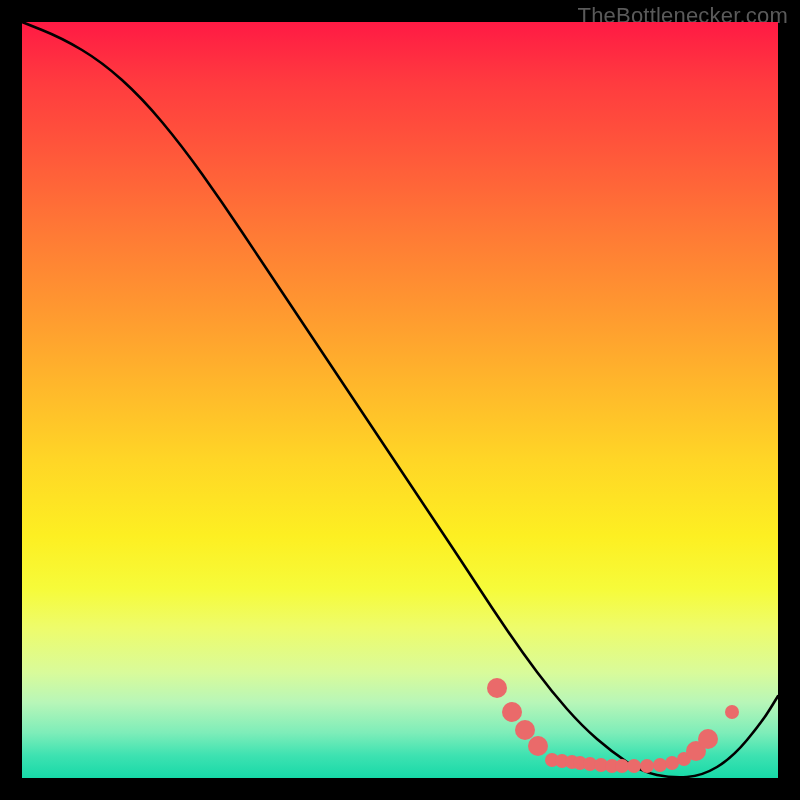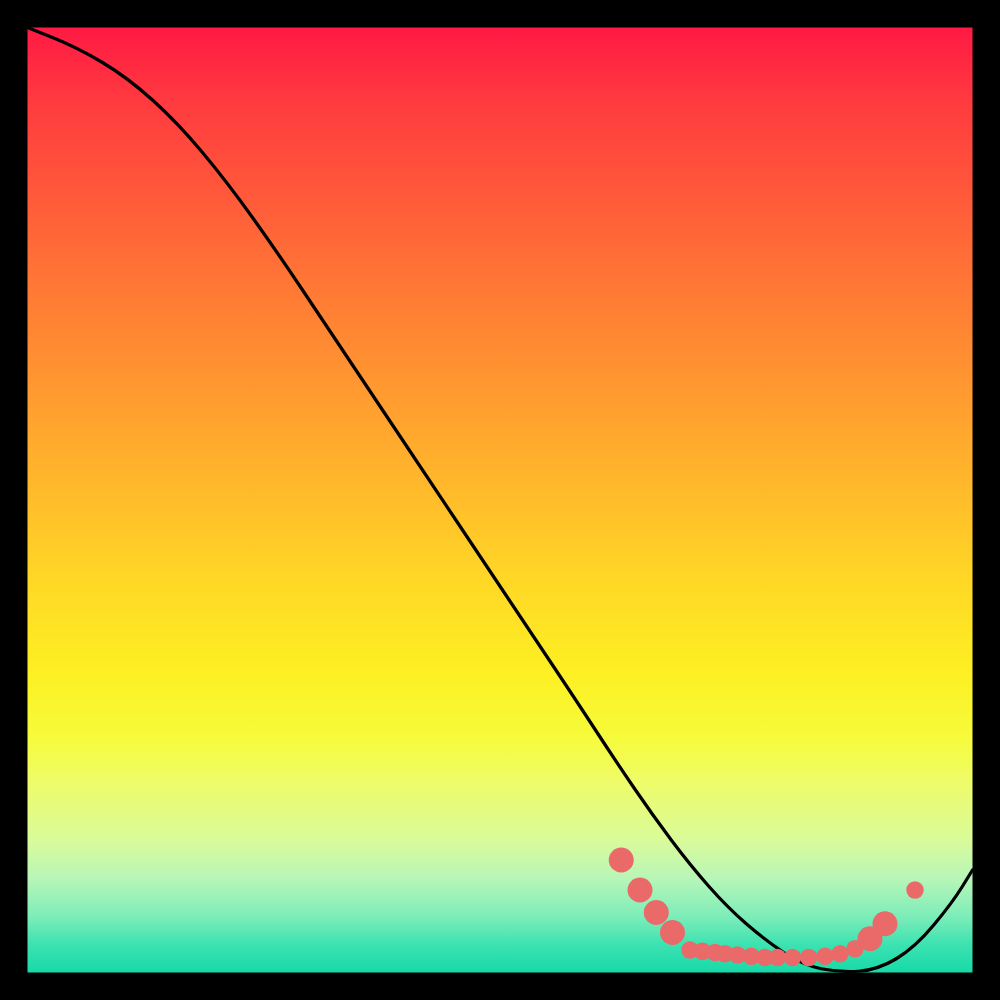--- a/index.html
+++ b/index.html
@@ -57,20 +57,21 @@
     top: 0;
     width: 756px;
     height: 756px;
     overflow: visible;
   }
 </style>
 </head>
 <body>
 
 <div class="stage">
+  <div class="attribution">TheBottlenecker.com</div>
 
   <div class="plot">
     <svg class="curve-layer" viewBox="0 0 756 756" preserveAspectRatio="none">
       <path id="curve-path" fill="none" stroke="#000" stroke-width="2.6" stroke-linecap="round" stroke-linejoin="round" d="M 0 0 Q 0 0 20 8 Q 40 16 60 28 Q 80 40 100 58 Q 120 76 140 100 Q 160 124 180 152 Q 200 180 220 210 Q 240 240 260 270 Q 280 300 300 330 Q 320 360 340 390 Q 360 420 380 450 Q 400 480 420 510 Q 440 540 455 563 Q 470 586 485 608 Q 500 630 515 650 Q 530 670 545 687 Q 560 704 575 717 Q 590 730 605 740 Q 620 750 635 753 Q 650 756 665 755 Q 680 754 695 745 Q 710 736 725 718 Q 740 700 748 687 T 756 674 "></path>
       <g id="markers-group">
           <circle cx="475" cy="666" r="10" fill="#ea6a6a"></circle>
           <circle cx="490" cy="690" r="10" fill="#ea6a6a"></circle>
           <circle cx="503" cy="708" r="10" fill="#ea6a6a"></circle>
           <circle cx="516" cy="724" r="10" fill="#ea6a6a"></circle>
           <circle cx="530" cy="738" r="7" fill="#ea6a6a"></circle>

